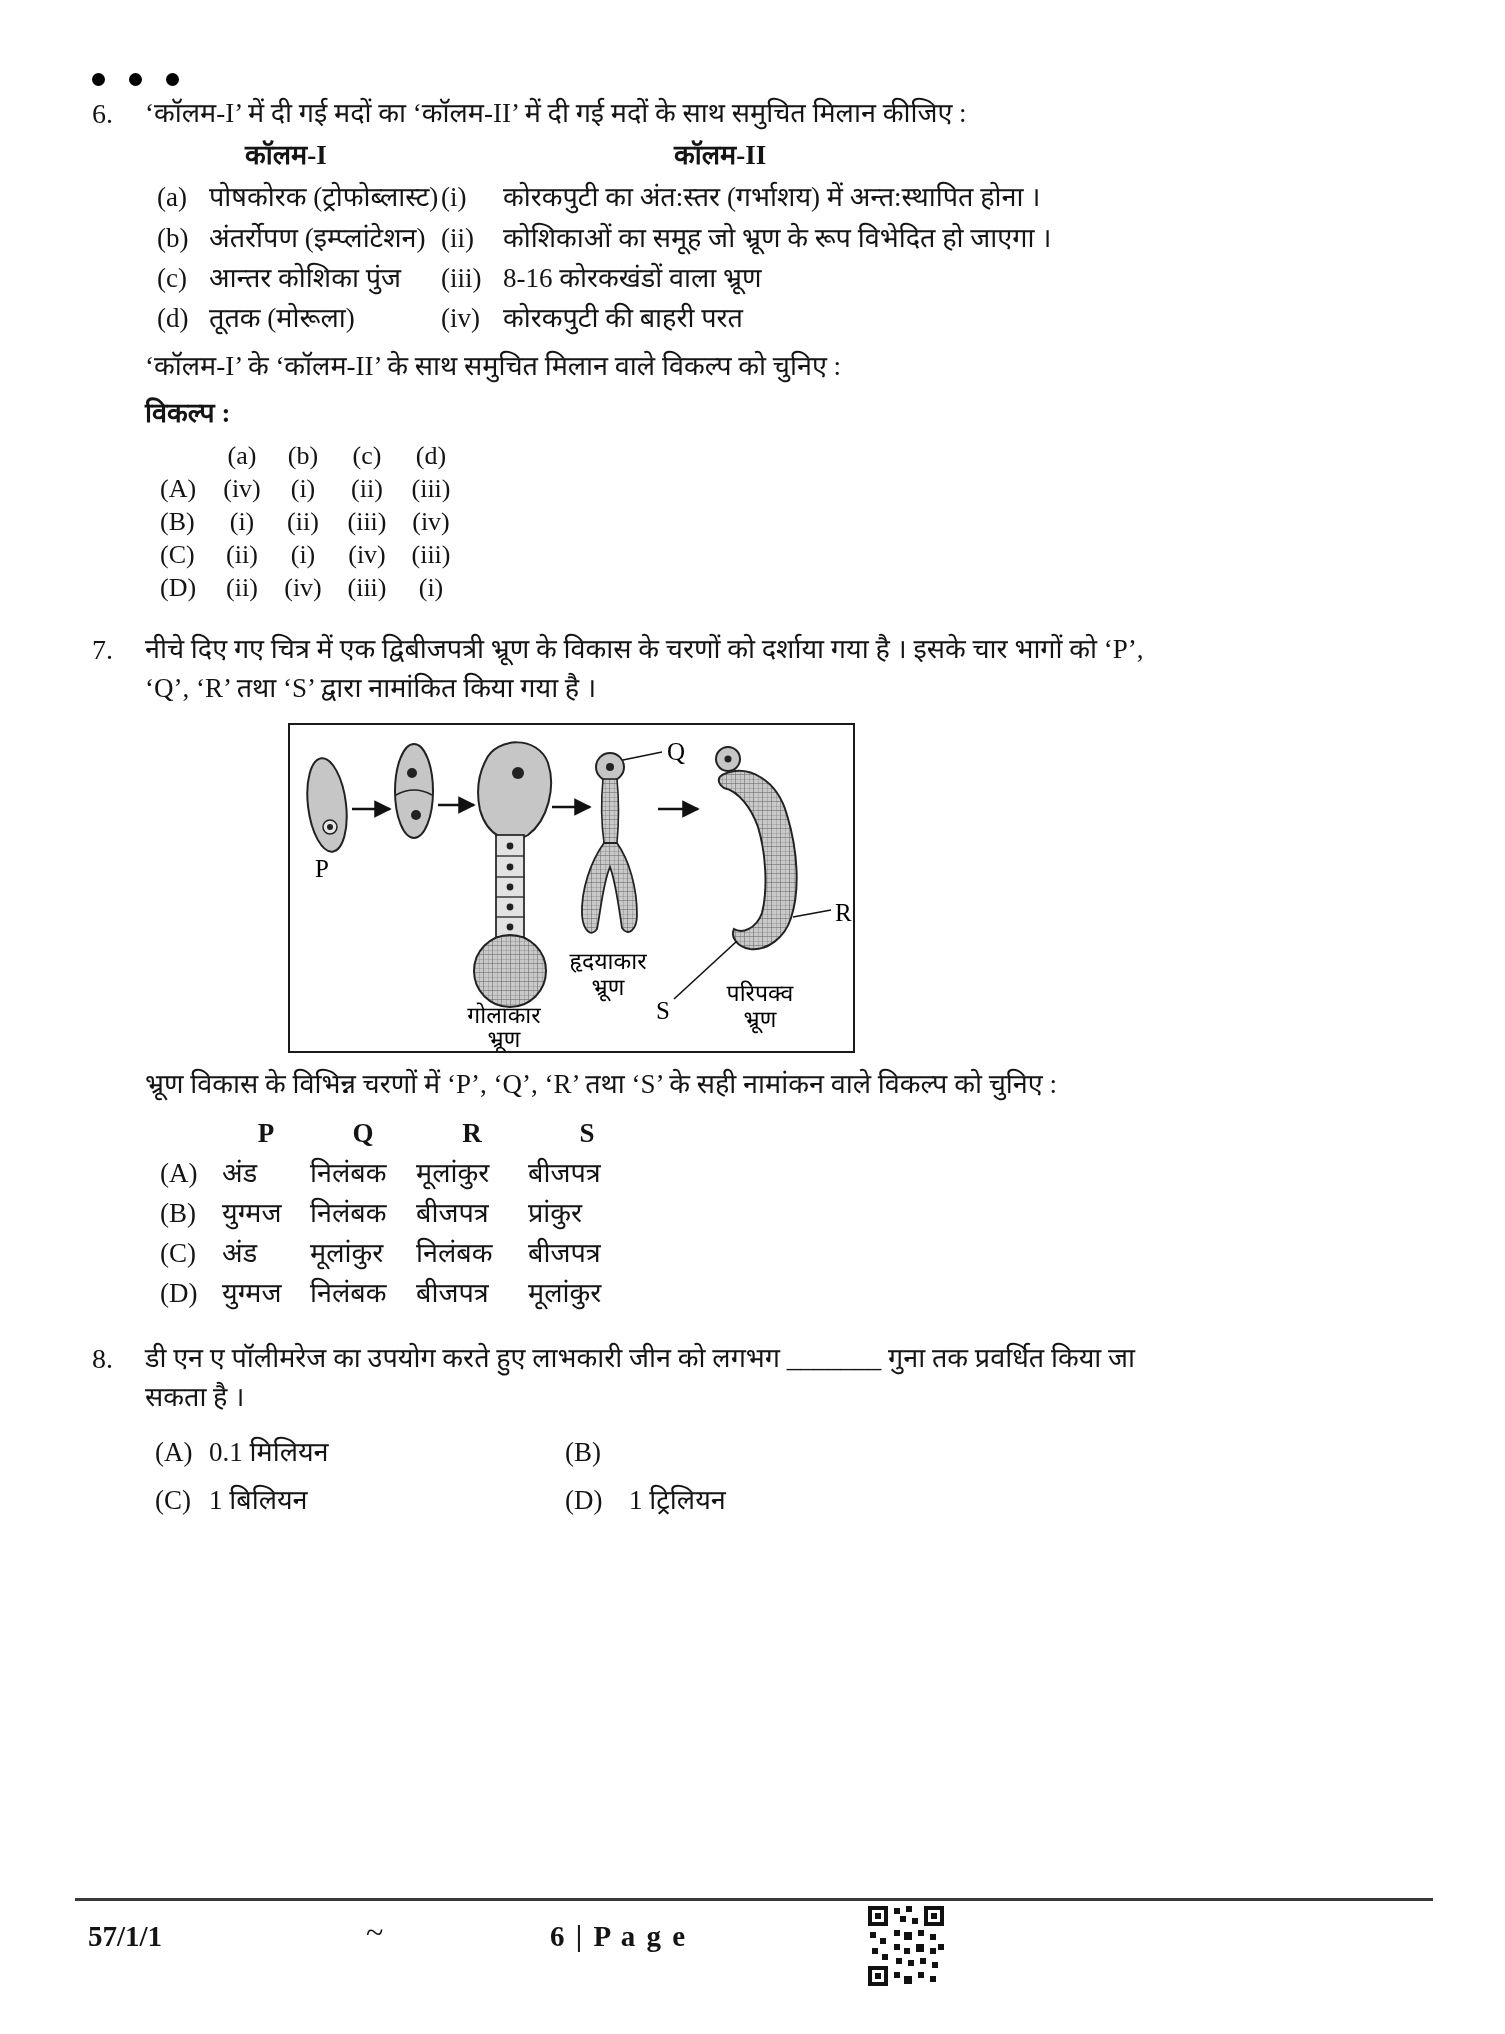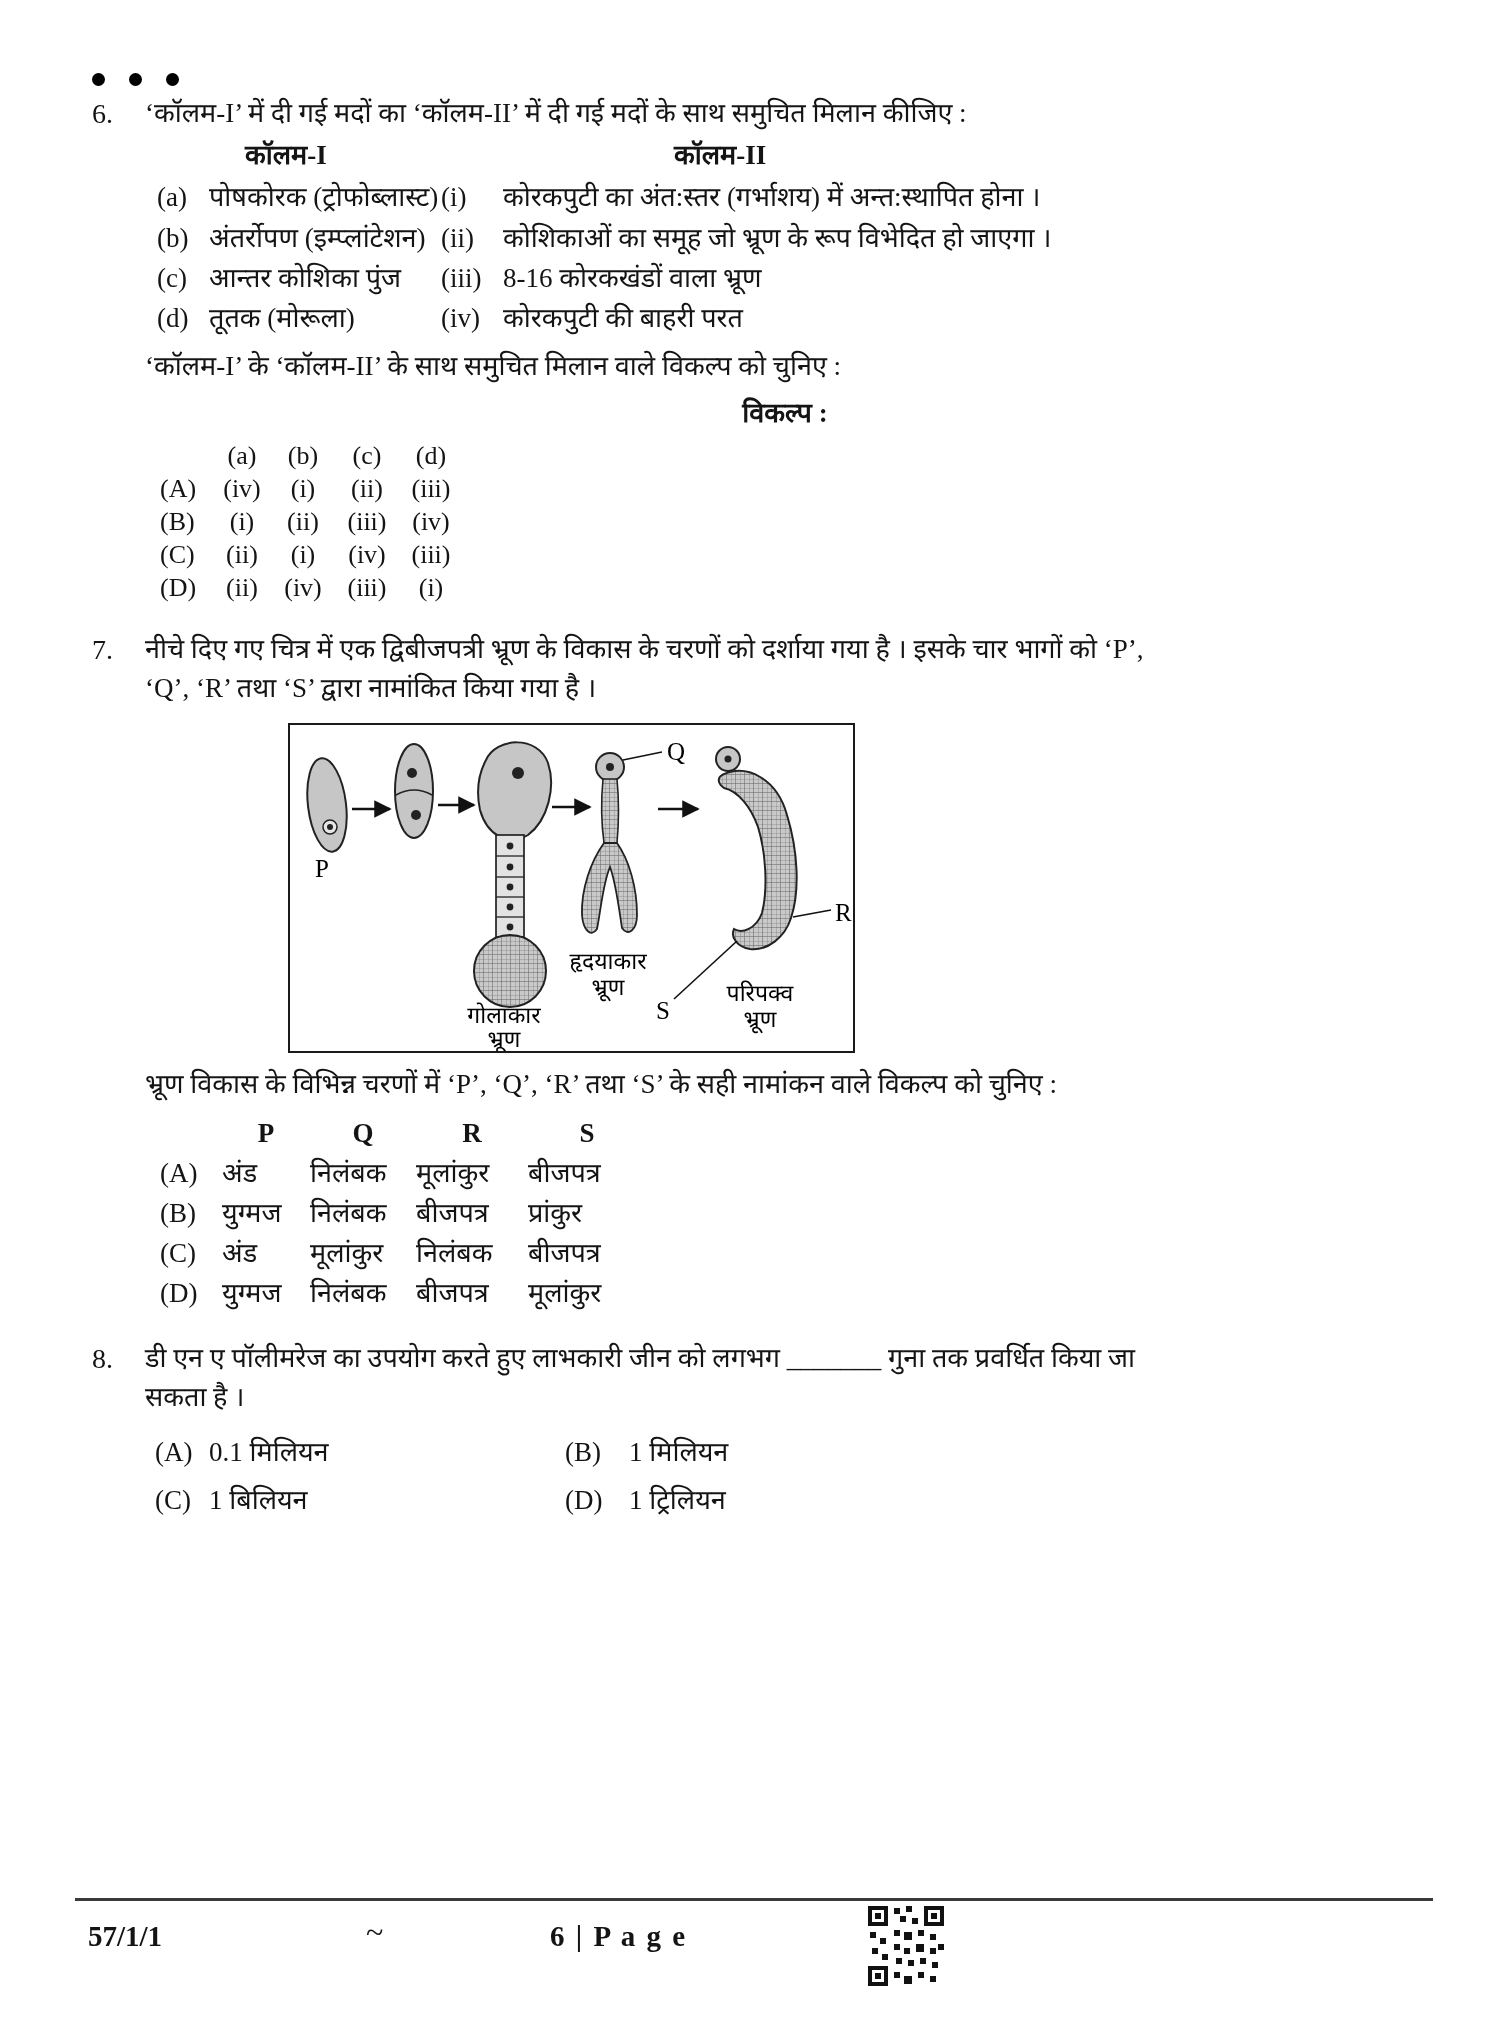--- a/index.html
+++ b/index.html
@@ -17,21 +17,21 @@
   .q { display:grid; grid-template-columns:53px 1fr; margin-bottom:26px; }
   .qnum { font-size:28px; }
 
   
   .col-headers { position:relative; height:42px; font-weight:700; margin-top:4px;text-align:center; }
   .col-headers .c1 { position:absolute; left:100px; }
   .col-headers .c2 { position:absolute; left:529px; }
   .pair { display:grid; grid-template-columns:64px 232px 62px 1fr; margin-bottom:2px; align-items:baseline; }
   .pair .lab { padding-left:12px; }
   .choose { margin-top:9px; }
-  .opts-label { font-weight:700; margin-top:9px;text-align:center; }
+  .opts-label { font-weight:700; margin-top:9px; }
   .matrix { margin-left:15px; margin-top:7px; line-height:33px; font-size:26px; }
   .mrow { display:grid; grid-template-columns:52px 60px 62px 66px 62px; }
   .mrow .cell { text-align:center; }
   .mrow .rlab { text-align:left; }
 
   
   .qline { display:block; }
   .diagram { width:567px; height:330px; border:2px solid #1a1a1a; margin:16px 0 12px 143px; background:#fff; }
   .dev-table { margin-left:15px; margin-top:10px; line-height:40px; }
   .trow { display:grid; grid-template-columns:62px 88px 106px 112px 118px; }
@@ -264,21 +264,20 @@
     <section class="q">
       <div class="qnum">8.</div>
       <div class="qbody">
         <span class="qline">डी एन ए पॉलीमरेज का उपयोग करते हुए लाभकारी जीन को लगभग _______ गुना तक प्रवर्धित किया जा</span>
         <span class="qline">सकता है ।</span>
         <div class="q8-opts">
           <div class="orow">
             <span class="lab">(A)</span>
             <span>0.1 मिलियन</span>
             <span>(B)</span>
-            <span>1 मिलियन</span>
           </div>
           <div class="orow">
             <span class="lab">(C)</span>
             <span>1 बिलियन</span>
             <span>(D)</span>
             <span>1 ट्रिलियन</span>
           </div>
         </div>
       </div>
     </section>

